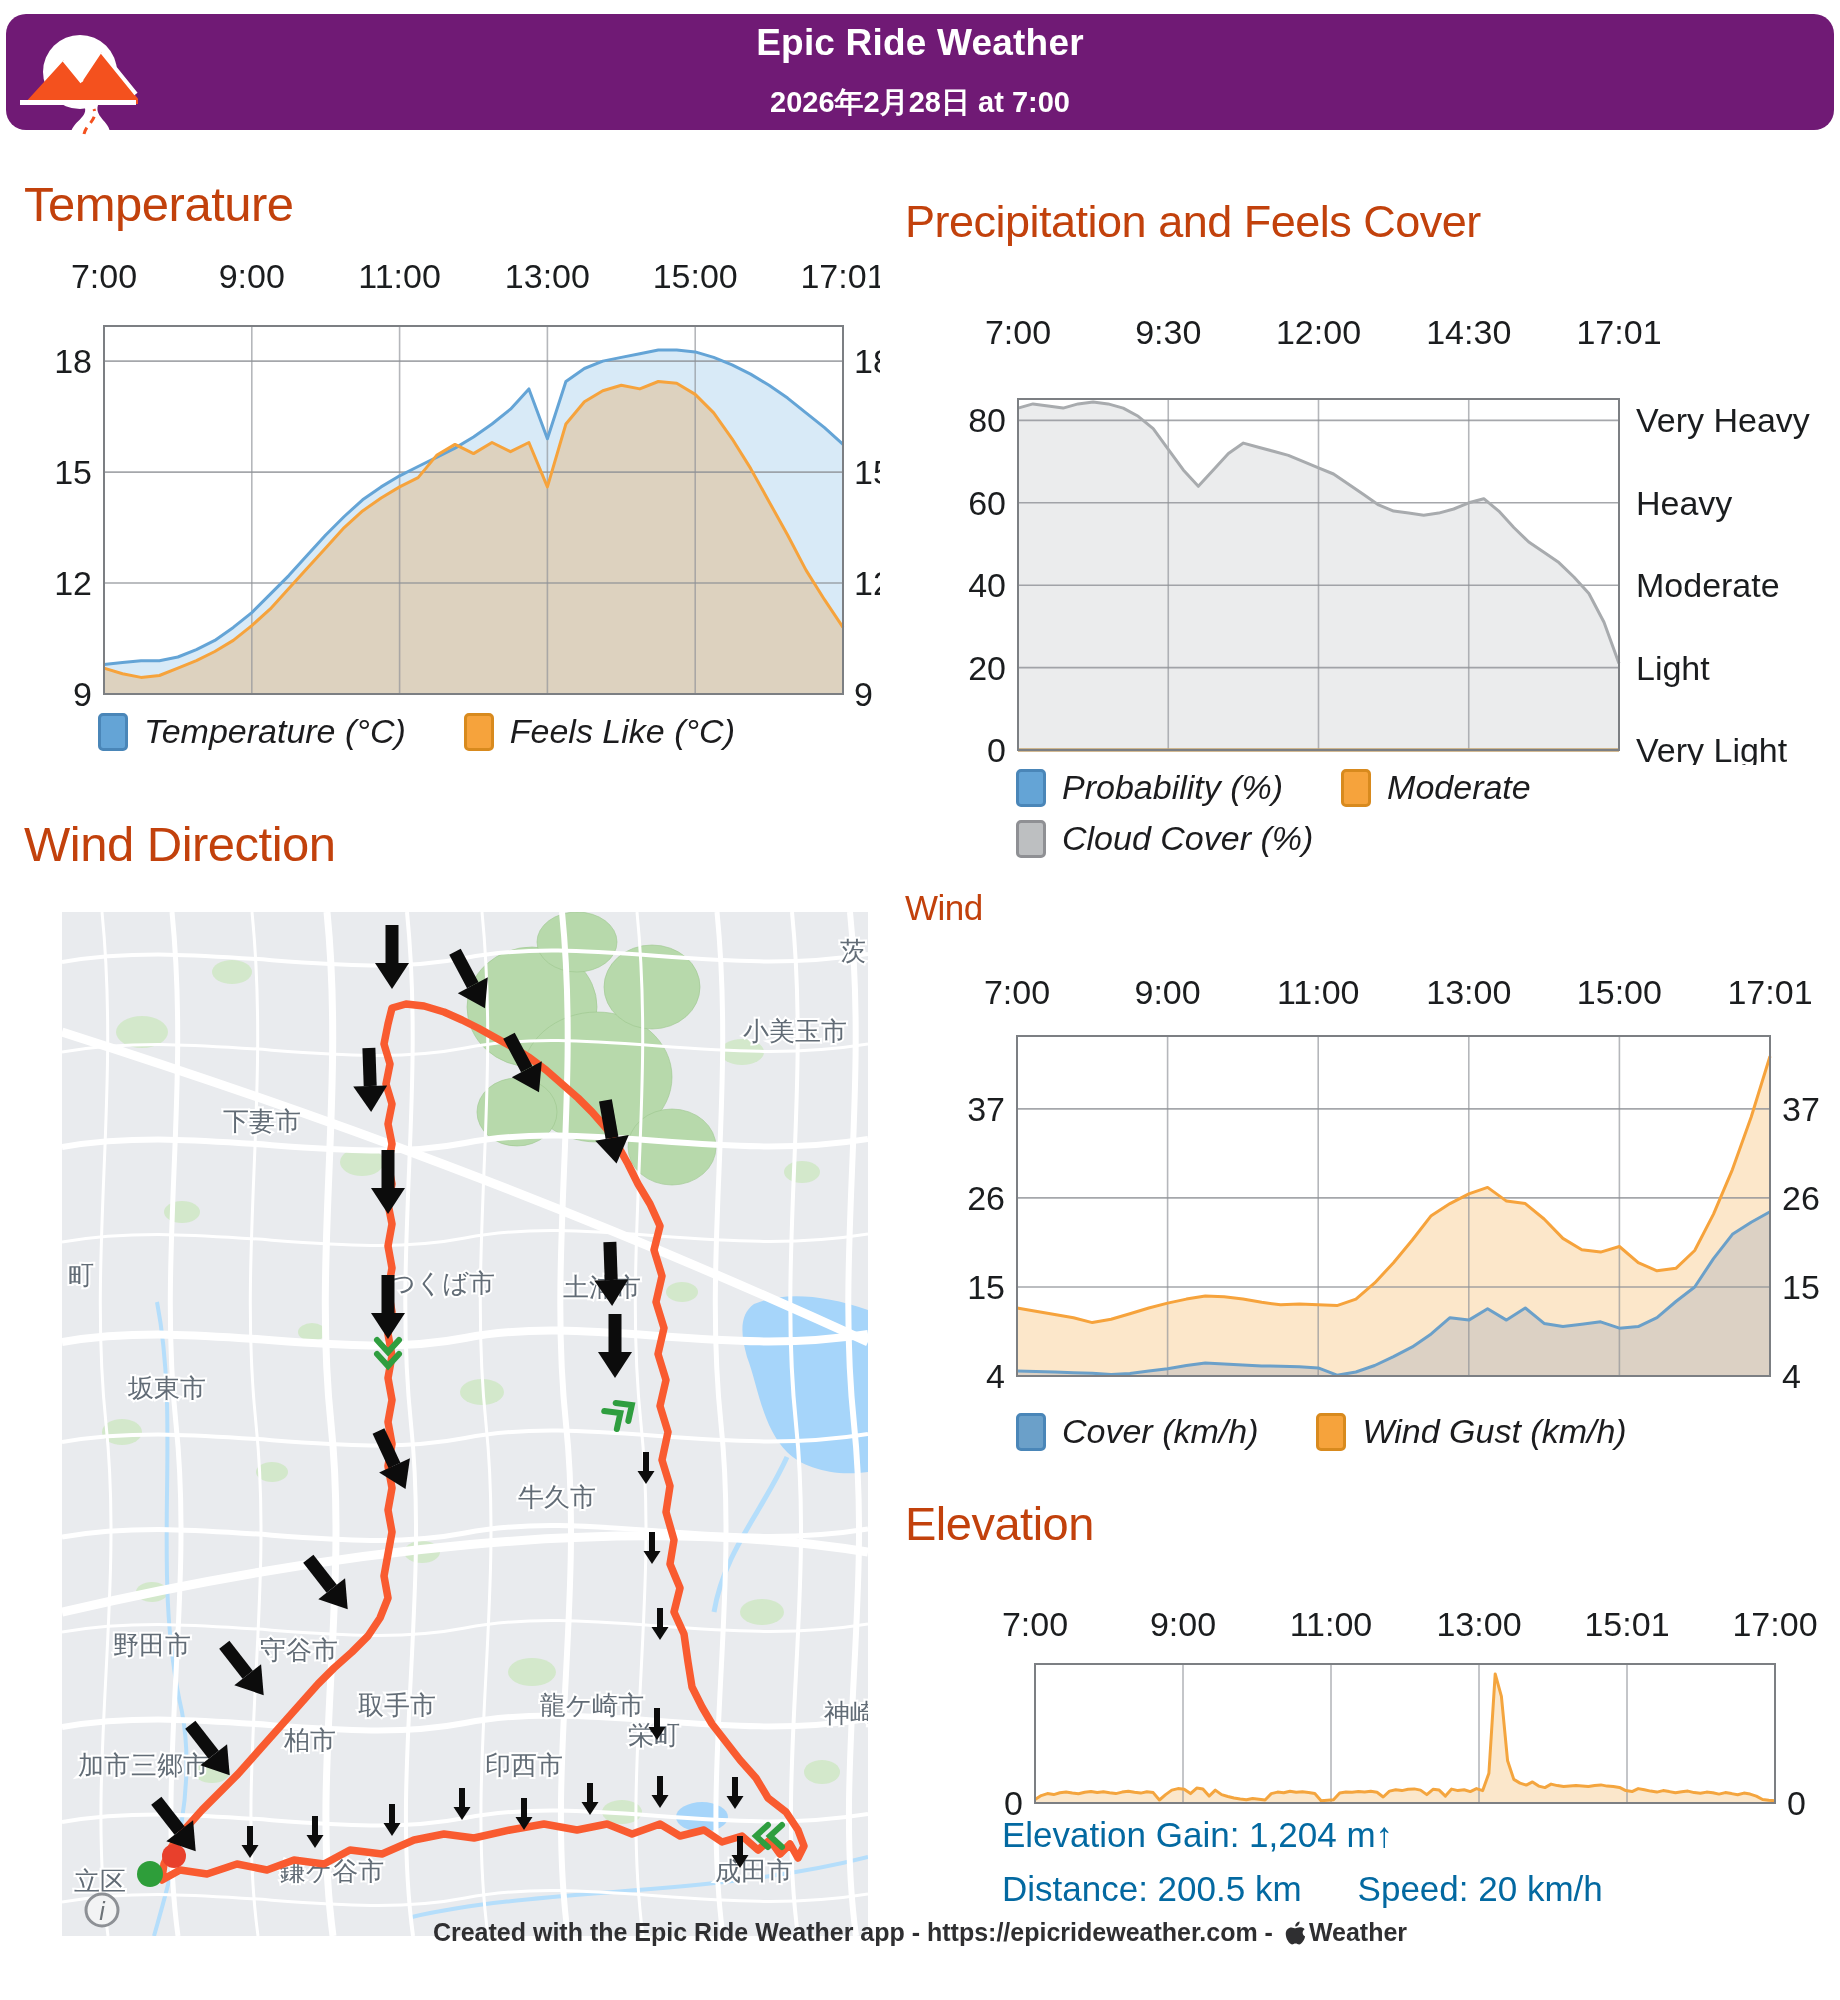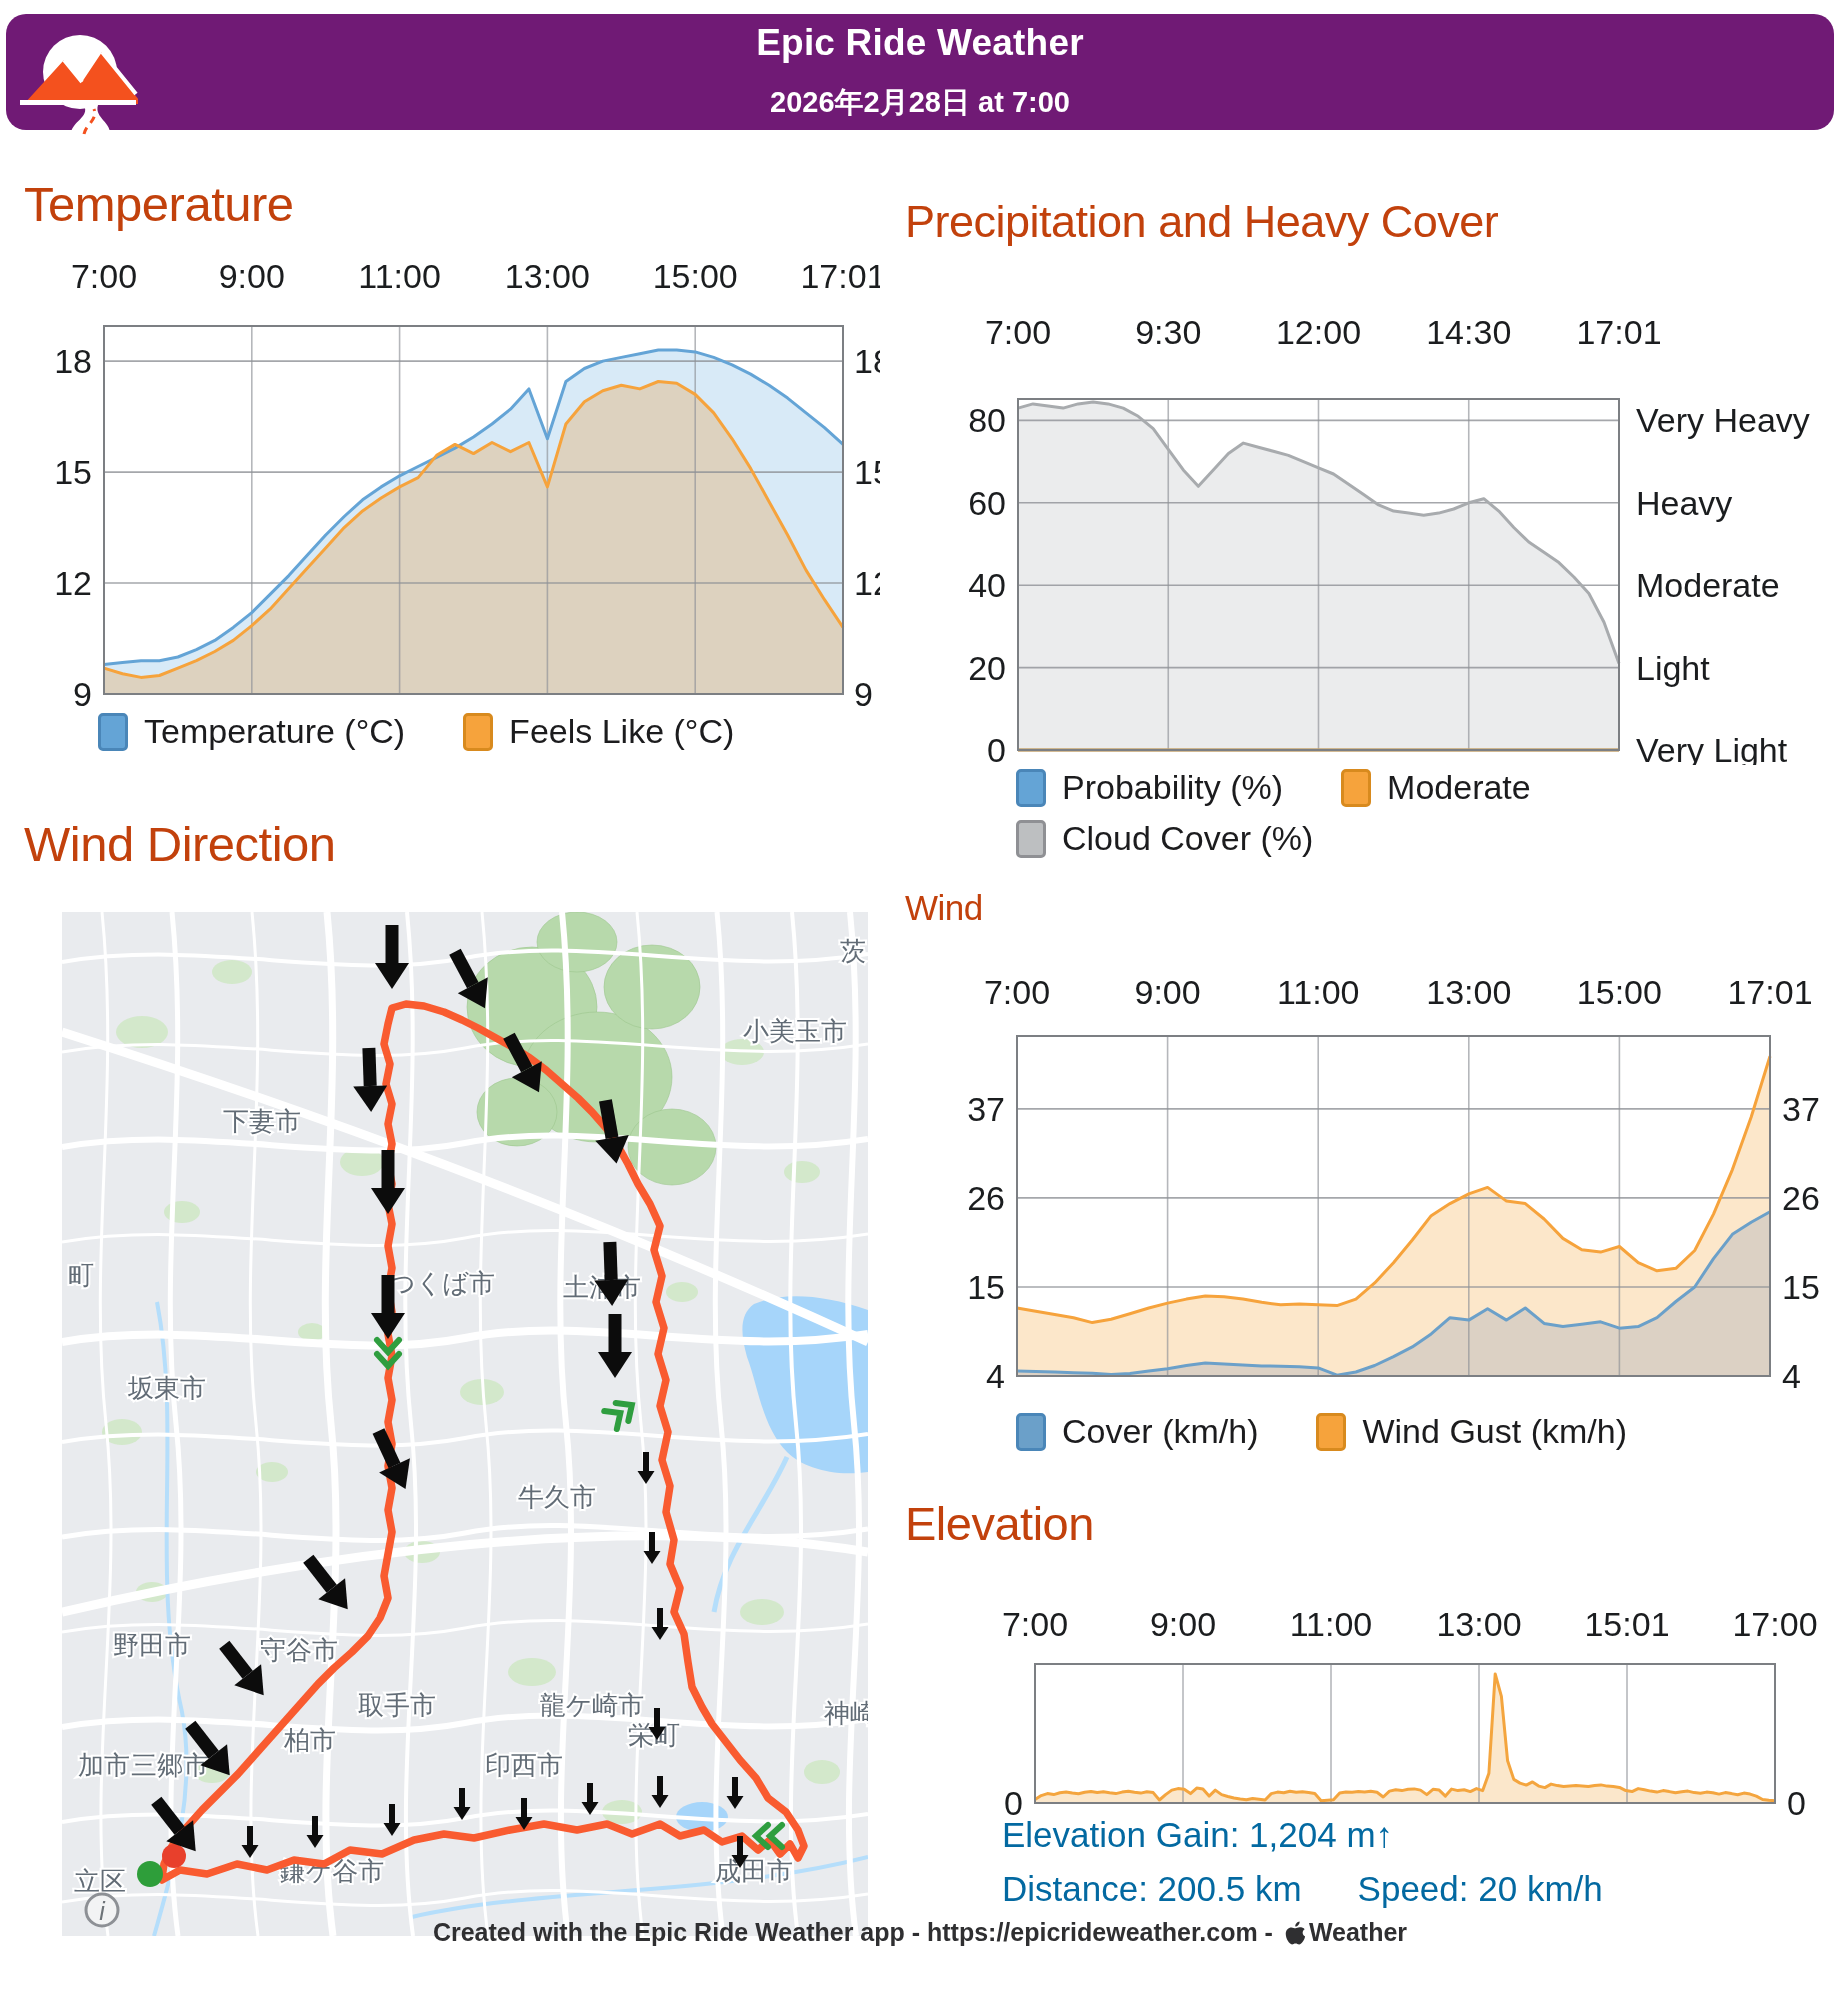--- a/index.html
+++ b/index.html
@@ -7,21 +7,21 @@
         font-family:"Liberation Sans","DejaVu Sans",sans-serif;color:#1c1c1e;}
   .app-header{position:absolute;left:6px;top:14px;width:1828px;height:116px;border-radius:20px;
         background:#701a75;display:flex;align-items:center;justify-content:center;}
   .logo{position:absolute;left:12px;top:2px;}
   .htitles{text-align:center;color:#fff;}
   .htitle{font-size:37px;font-weight:600;letter-spacing:.2px;}
   .hsub{font-size:29px;font-weight:700;margin-top:19px;}
   .sec-title{position:absolute;margin:0;font-weight:500;color:#c2410c;letter-spacing:-.5px;}
   .chart{position:absolute;}
   .legend{position:absolute;display:flex;flex-wrap:wrap;align-items:center;}
-  .leg-item{display:flex;align-items:center;margin-right:58px;margin-bottom:12px;}
+  .leg-item{display:flex;align-items:center;margin-right:58px;margin-bottom:12px;font-style:italic;}
   .leg-sw{width:30px;height:38px;border-radius:5px;margin-right:16px;box-sizing:border-box;}
   .leg-lab{font-size:34px;color:#1c1c1e;}
   .stats{position:absolute;font-size:35px;color:#0369a1;line-height:1.55;}
   .stats .row2 span{margin-right:56px;}
   .footer{position:absolute;left:0;top:1918px;width:1840px;text-align:center;font-size:25px;
          font-weight:600;color:#2f2f31;}
   .footer svg{vertical-align:-4px;margin:0 4px;}
   svg text{font-family:"Liberation Sans","DejaVu Sans",sans-serif;}
 </style>
 </head>
@@ -80,21 +80,21 @@
       <div class="leg-item">
         <span class="leg-sw" style="background: rgb(100, 164, 214); border: 3px solid rgb(74, 134, 184);"></span>
         <span class="leg-lab">Temperature (°C)</span>
       </div>
       <div class="leg-item">
         <span class="leg-sw" style="background: rgb(246, 163, 60); border: 3px solid rgb(216, 138, 30);"></span>
         <span class="leg-lab">Feels Like (°C)</span>
       </div>
     </div>
 
-  <h2 class="sec-title" style="left:905px;top:196px;font-size:45px;">Precipitation and Heavy Cover</h2>
+  <h2 class="sec-title" style="left:905px;top:196px;font-size:45px;">Precipitation and Feels Cover</h2>
   <div class="chart" id="ch-precip" style="left:905px;top:300px;"><svg width="935" height="465" viewBox="0 0 935 465">
         <path d="M 113 450 L 113.0 108.1 L 128.0 103.9 L 143.1 106.0 L 158.1 108.1 L 173.1 103.9 L 188.1 101.9 L 203.1 103.9 L 218.2 108.1 L 233.2 116.3 L 248.2 128.7 L 263.3 149.3 L 278.3 169.9 L 293.3 186.3 L 308.3 169.9 L 323.4 153.4 L 338.4 143.1 L 353.4 147.2 L 368.4 151.3 L 383.4 155.4 L 398.5 161.6 L 413.5 167.8 L 428.5 174.0 L 443.6 184.3 L 458.6 194.6 L 473.6 204.9 L 488.6 211.1 L 503.7 213.1 L 518.7 215.2 L 533.7 213.1 L 548.7 209.0 L 563.8 202.8 L 578.8 198.7 L 593.8 211.1 L 608.8 227.5 L 623.8 242.0 L 638.9 252.3 L 653.9 262.6 L 668.9 277.0 L 683.9 293.5 L 699.0 322.3 L 714.0 363.5 L 714 450 Z" fill="#e9eaec" fill-opacity="0.92"></path>
         <line x1="113" y1="99" x2="113" y2="450" stroke="#8e9196" stroke-width="1.6" stroke-opacity="0.65"></line>
         <line x1="263.25" y1="99" x2="263.25" y2="450" stroke="#8e9196" stroke-width="1.6" stroke-opacity="0.65"></line>
         <line x1="413.5" y1="99" x2="413.5" y2="450" stroke="#8e9196" stroke-width="1.6" stroke-opacity="0.65"></line>
         <line x1="563.75" y1="99" x2="563.75" y2="450" stroke="#8e9196" stroke-width="1.6" stroke-opacity="0.65"></line>
         <line x1="714" y1="99" x2="714" y2="450" stroke="#8e9196" stroke-width="1.6" stroke-opacity="0.65"></line>
         <line x1="113" y1="120.42253521126759" x2="714" y2="120.42253521126759" stroke="#8e9196" stroke-width="1.6" stroke-opacity="0.8"></line>
         <line x1="113" y1="202.81690140845072" x2="714" y2="202.81690140845072" stroke="#8e9196" stroke-width="1.6" stroke-opacity="0.8"></line>
         <line x1="113" y1="285.2112676056338" x2="714" y2="285.2112676056338" stroke="#8e9196" stroke-width="1.6" stroke-opacity="0.8"></line>

